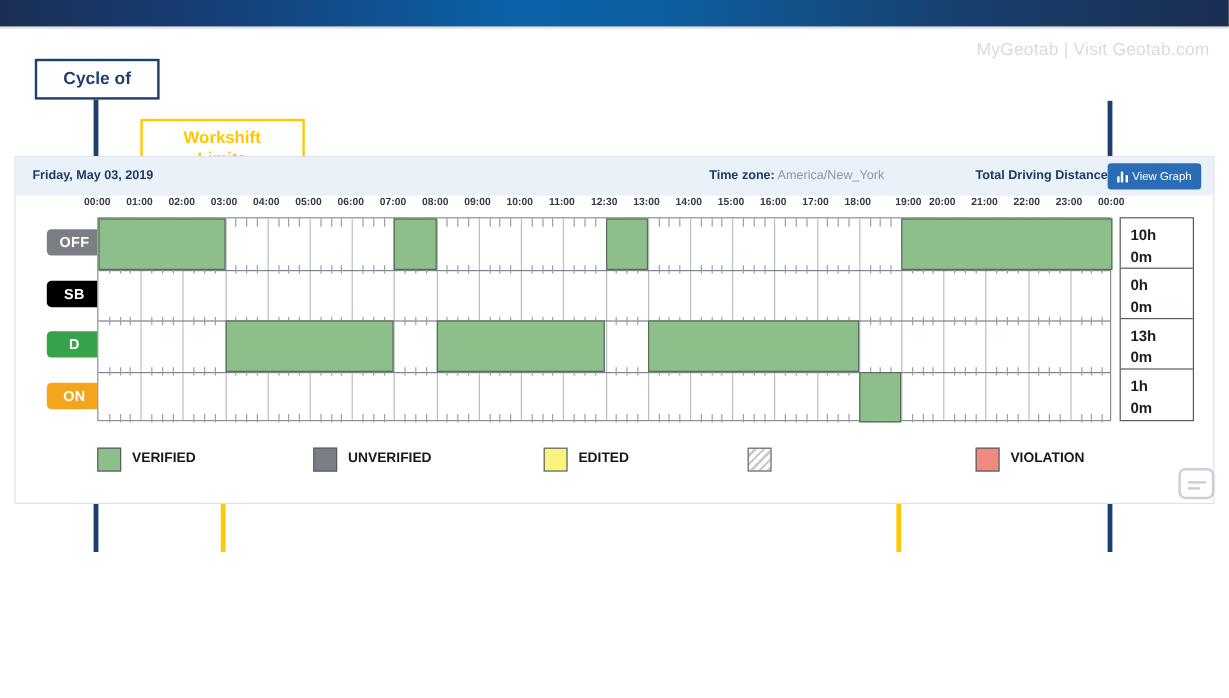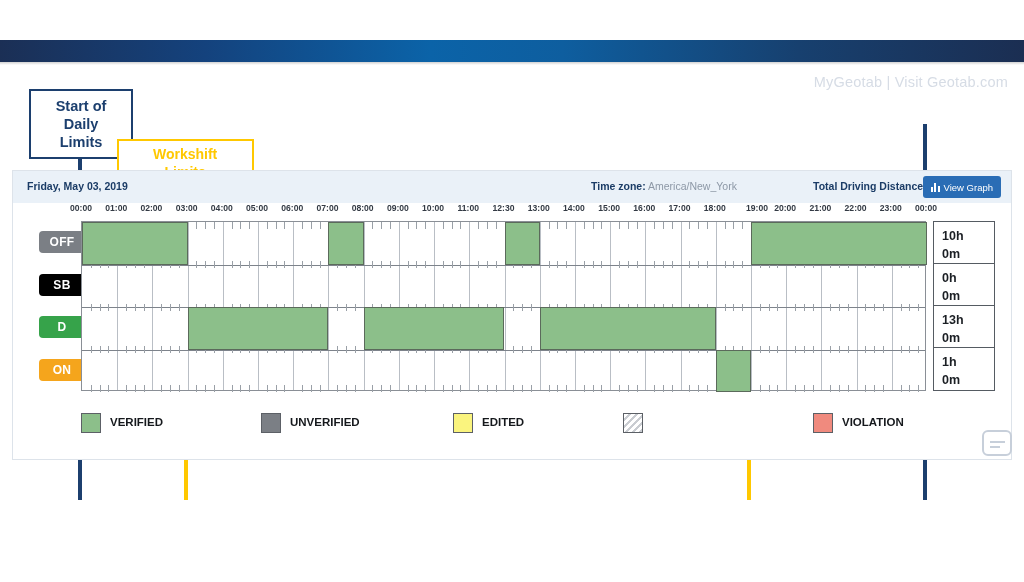--- a/index.html
+++ b/index.html
@@ -1,21 +1,21 @@
 <!DOCTYPE html>
 <html><head>
 <meta charset="utf-8">
 <style>
   html,body{margin:0;padding:0;}
   body{
     width:1024px;height:582px;background:#ffffff;
     font-family:"Liberation Sans", sans-serif;
     overflow:hidden;position:relative;
   }
-  #stage{position:absolute;inset:0;width:1024px;height:426px;margin-top:40px;}
+  #stage{position:absolute;inset:0;width:1024px;height:426px;}
 
   
   .topbar{
     position:absolute;left:0;top:0;width:1024px;height:22px;
     background:linear-gradient(90deg,#1b2f55 0%,#14427d 20%,#0b63a8 42%,#0e5e9f 55%,#17406f 78%,#1b2e52 100%);
   }
   .topbar-shadow{
     position:absolute;left:0;top:22px;width:1024px;height:3px;
     background:linear-gradient(180deg,rgba(0,0,0,.18),rgba(0,0,0,0));
   }
@@ -136,22 +136,21 @@
   <div class="topbar-shadow"></div>
 
   <div class="watermark">MyGeotab | Visit Geotab.com</div>
 
   <div id="annotation-layer">
       <div class="ann-line blue" style="left: 78px; top: 50px; height: 410px;"></div>
       <div class="ann-line yellow" style="left: 183.625px; top: 100px; height: 360px;"></div>
       <div class="ann-line yellow" style="left: 746.958px; top: 143px; height: 317px;"></div>
       <div class="ann-line blue" style="left: 923px; top: 84px; height: 376px;"></div>
       <div class="callout" style="left: 29px; top: 49px; width: 104px;">
-        <div>Start of</div>
-        <div>Daily Limits</div>
+        <div>Cycle of</div>
       </div>
       <div class="callout yellow" style="left: 116.625px; top: 99px; width: 137px;">Workshift Limits</div>
     </div>
 
   <div class="card">
 
     <div class="card-head">
       <div class="ch-item ch-date">Friday, May 03, 2019</div>
       <div class="ch-item ch-tz">
         <b>Time zone:</b>

